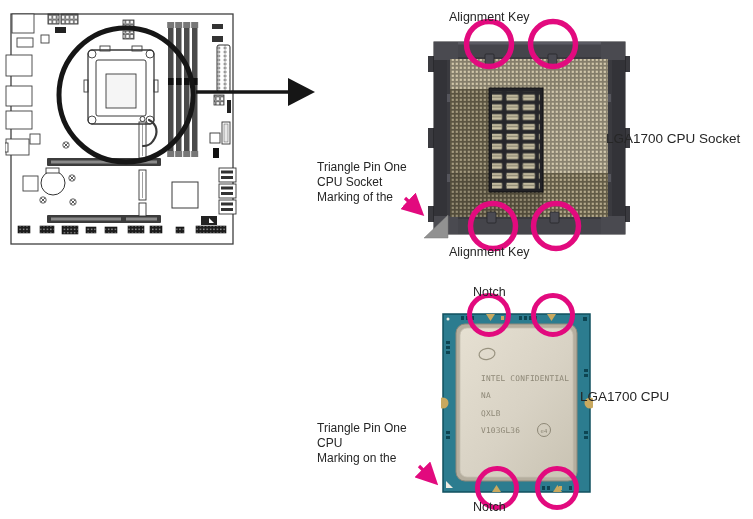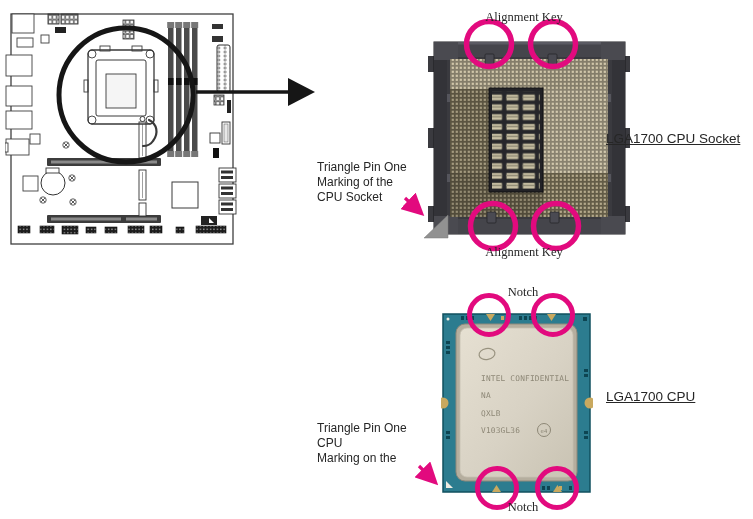--- a/index.html
+++ b/index.html
@@ -6,21 +6,21 @@
   body{
     width:753px;height:519px;position:relative;overflow:hidden;
     background:#ffffff;
     font-family:"Liberation Sans",sans-serif;
   }
   .layer{position:absolute;}
   .lbl{
     position:absolute;color:#262626;
     font:12.5px/15px "Liberation Sans",sans-serif;
   }
-  .lbl.center{text-align:center;font-family:Liberation Serif, serif;}
+  .lbl.center{text-align:left;}
   .lbl.right{text-align:left;font-size:12px;}
   .title{font-size:13.5px;}
   svg{display:block;}
   .overlay{pointer-events:none;}
 </style>
 </head>
 <body>
 
 <svg class="layer" style="left:5px;top:10px;" width="315" height="245" viewBox="0 0 315 245">
 
@@ -335,31 +335,31 @@
     <circle cx="557" cy="488" r="19.5" stroke="#E20A7E"></circle>
   </g>
   <line x1="405" y1="198" x2="421" y2="213" stroke="#E20A7E" stroke-width="3.2" marker-end="url(#ah)"></line>
   <line x1="419" y1="466" x2="435" y2="482" stroke="#E20A7E" stroke-width="3.2" marker-end="url(#ah)"></line>
 </svg>
 
 <div class="lbl center" style="left:449px;top:10px;width:150px;">Alignment Key</div>
 
 <div class="lbl center" style="left:449px;top:245px;width:150px;">Alignment Key</div>
 
-<div class="lbl title" style="left:606px;top:131px;text-decoration:underline;">LGA1700 CPU Socket</div>
+<div class="lbl title" style="left:606px;top:131px;">LGA1700 CPU Socket</div>
 
 <div class="lbl right" style="left:317px;top:160px;width:122px;">
   <div>Triangle Pin One</div>
+  <div>CPU Socket</div>
   <div>Marking of the</div>
-  <div>CPU Socket</div>
 </div>
 
 <div class="lbl center" style="left:473px;top:285px;width:100px;">Notch</div>
 
 <div class="lbl center" style="left:473px;top:500px;width:100px;">Notch</div>
 
-<div class="lbl title" style="left:606px;top:389px;text-decoration:underline;">LGA1700 CPU</div>
+<div class="lbl title" style="left:580px;top:389px;">LGA1700 CPU</div>
 
 <div class="lbl right" style="left:317px;top:421px;width:118px;">
   <div>Triangle Pin One</div>
   <div>CPU</div>
   <div>Marking on the</div>
 </div>
 
 </body></html>

